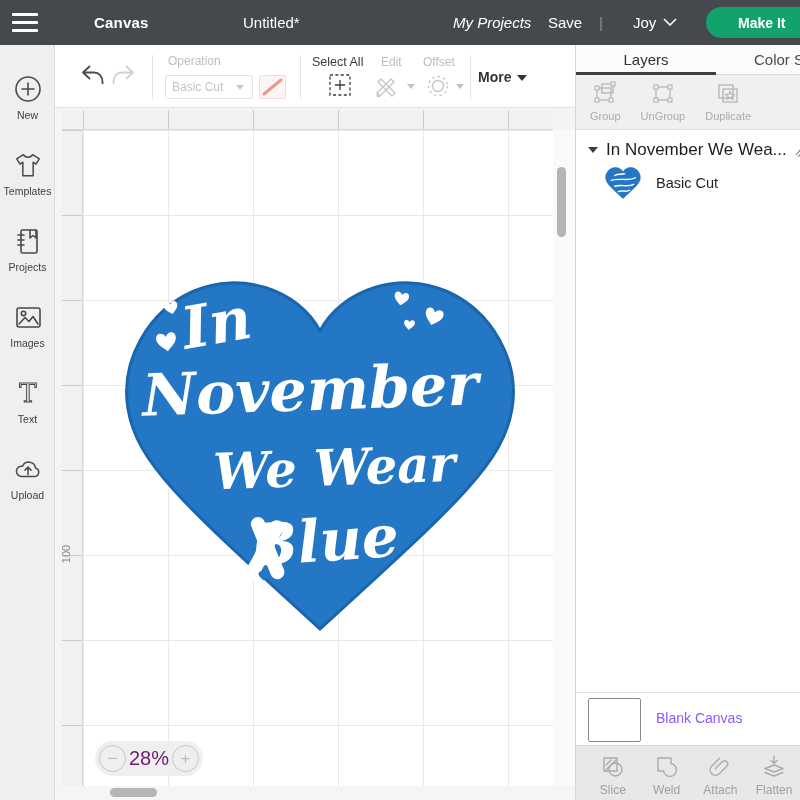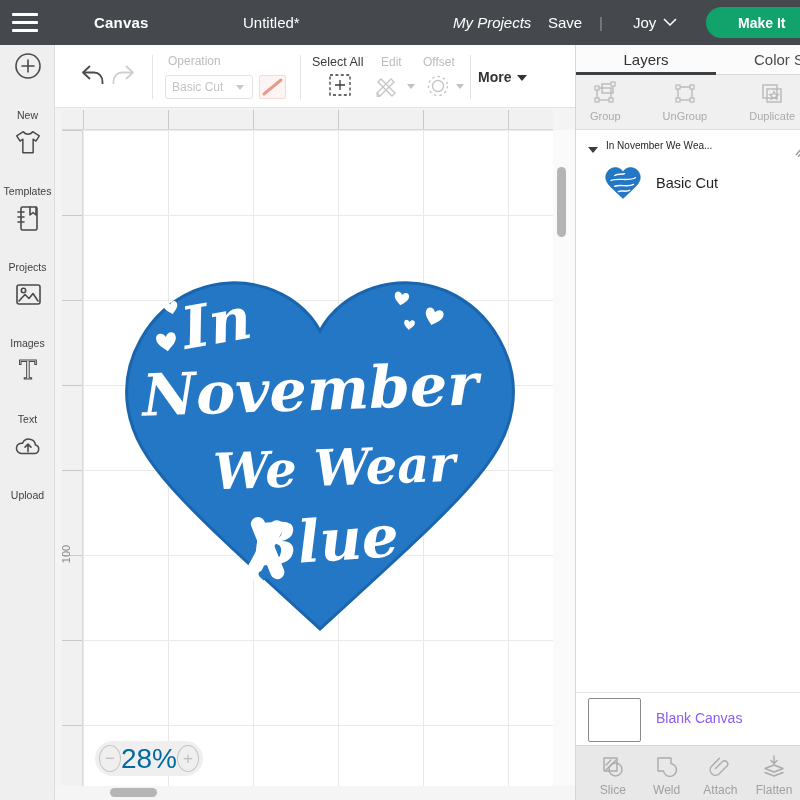--- a/index.html
+++ b/index.html
@@ -21,21 +21,21 @@
   #user-menu { left:633px; cursor:pointer; }
   #user-chev { position:absolute; left:663px; top:18px; width:14px; height:8px; }
   #make-it { position:absolute; left:706px; top:7px; width:110px; height:31px;
              background:#12A26C; border:none; border-radius:17px; color:#fff;
              font-size:14px; font-weight:bold; text-align:left; padding-left:32px; cursor:pointer; }
 
   
   #sidebar { position:absolute; left:0; top:45px; width:55px; height:755px;
              background:#EFEFEF; border-right:1px solid #DDDDDD; z-index:20; }
   .side-item { width:55px; height:76px; display:flex; flex-direction:column;
-               align-items:center; justify-content:space-between; cursor:pointer; padding-top:6px; }
+               align-items:center; justify-content:flex-end; cursor:pointer; padding-top:6px; }
   .side-item svg { display:block; }
   .side-label { font-size:10.5px; color:#3F3F3F; margin-top:5px; white-space:nowrap; }
   .oicon { stroke:#4A4A4A; fill:none; stroke-width:1.6; stroke-linecap:round; stroke-linejoin:round; }
 
   
   #toolbar { position:absolute; left:55px; top:45px; width:520px; height:63px;
              background:#fff; border-bottom:1px solid #E2E2E2; z-index:10; }
   .vdiv { position:absolute; top:10px; height:44px; width:1px; background:#E3E3E3; }
   .tool-label-gray { position:absolute; font-size:12px; color:#BDBDBD; }
   .tool-label-dark { position:absolute; font-size:12.5px; color:#3A3A3A; }
@@ -75,42 +75,42 @@
                    background:#B5B5B5; border-radius:5px; cursor:pointer; }
   #hscroll-track { position:absolute; left:0; top:678px; width:520px; height:14px; background:#F5F5F5; }
   #hscroll-thumb { position:absolute; left:55px; top:680px; width:47px; height:9px;
                    background:#B5B5B5; border-radius:5px; cursor:pointer; }
   #zoom-pill { position:absolute; left:40px; top:633px; width:108px; height:35px;
                background:rgba(238,238,238,.92); border-radius:18px; display:flex;
                align-items:center; justify-content:space-between; padding:0 4px; }
   .zoom-circle { width:27px; height:27px; border:1.5px solid #C6C6C6; border-radius:50%;
                  color:#BDBDBD; font-size:17px; line-height:24px; text-align:center; cursor:pointer;
                  background:transparent; }
-  #zoom-value { color:#0369a1; font-size:28px; }
+  #zoom-value { color:#701a75; font-size:20px; }
   #heart-design { position:absolute; left:63px; top:169px; width:404px; height:356px; cursor:pointer; }
   .script { font-family:"DejaVu Serif", serif; font-style:italic; font-weight:bold; fill:#fff; }
 
   
   #right-panel { position:absolute; left:575px; top:45px; width:225px; height:755px;
                  background:#fff; border-left:1px solid #D6D6D6; z-index:10; }
   #panel-tabs { position:absolute; left:0; top:0; width:225px; height:30px; background:#FBFBFB;
                 border-bottom:1px solid #D8D8D8; }
   #tab-layers { position:absolute; left:0; top:0; width:140px; height:30px; text-align:center;
                 font-size:15px; color:#333; line-height:30px; border-bottom:3px solid #3C4043; cursor:pointer; }
   #tab-colorsync { position:absolute; left:178px; top:0; height:30px; font-size:15px; color:#4A4A4A;
                    line-height:30px; white-space:nowrap; cursor:pointer; }
   #panel-actions { position:absolute; left:0; top:30px; width:225px; height:55px; background:#F0F0F0;
-                   border-bottom:1px solid #DEDEDE; display:flex; padding:6px 0 0 14px; gap:42px; }
+                   border-bottom:1px solid #DEDEDE; display:flex; padding:6px 0 0 14px; gap:20px; }
   .paction { display:flex; flex-direction:column; align-items:center; gap:3px; cursor:default; }
   .paction .plabel { font-size:11px; color:#ABABAB; }
   .gicon { stroke:#B9B9B9; fill:none; stroke-width:1.4; }
   #layer-group-row { position:absolute; left:0; top:92px; width:225px; height:26px; cursor:pointer; }
   #disclosure { position:absolute; left:12px; top:10px; border-left:5px solid transparent;
                 border-right:5px solid transparent; border-top:6px solid #3C3C3C; }
-  #group-name { position:absolute; left:30px; top:3px; font-size:10px; color:#1F1F1F; white-space:nowrap; }
+  #group-name { position:absolute; left:30px; top:3px; font-size:17px; color:#1F1F1F; white-space:nowrap; }
   #row-edge-icon { position:absolute; left:218px; top:8px; width:10px; height:12px; color:#9A9A9A; font-size:11px; }
   #layer-row { position:absolute; left:0; top:118px; width:225px; height:44px; cursor:pointer; }
   #layer-thumb { position:absolute; left:28px; top:4px; width:38px; height:34px; }
   #layer-name { position:absolute; left:80px; top:12px; font-size:14.5px; color:#1F1F1F; }
   #bg-row { position:absolute; left:0; top:647px; width:225px; height:53px; border-top:1px solid #E4E4E4;
             background:#fff; cursor:pointer; }
   #bg-swatch { position:absolute; left:12px; top:5px; width:53px; height:44px; background:#fff;
                border:1px solid #8A8A8A; border-radius:2px; }
   #bg-label { position:absolute; left:80px; top:17px; font-size:14px; color:#8b5cf6; }
   #panel-bottom { position:absolute; left:0; top:700px; width:225px; height:55px; background:#E8E8E8;

